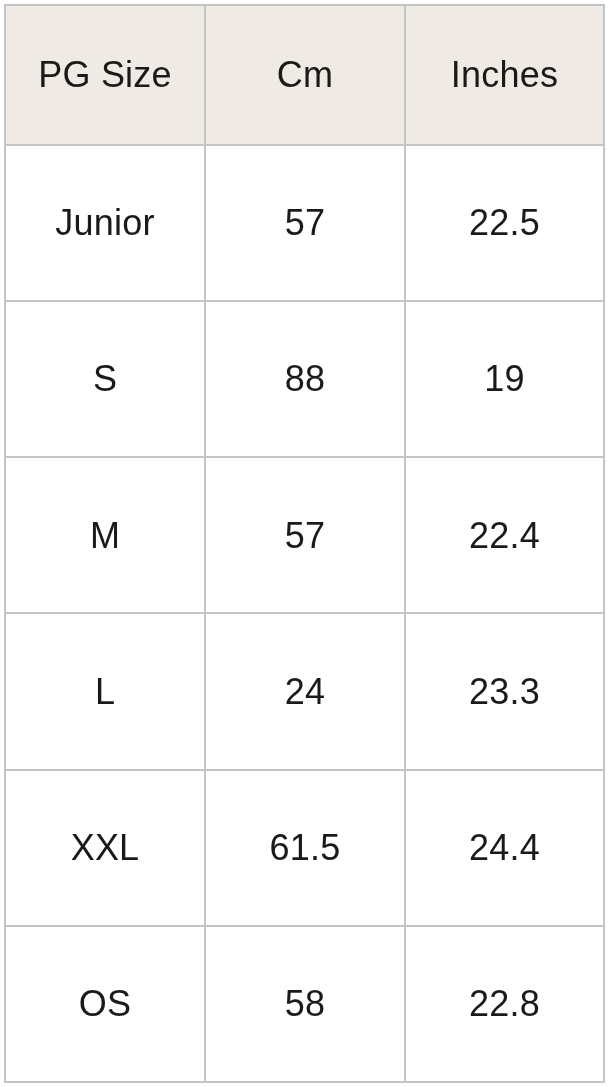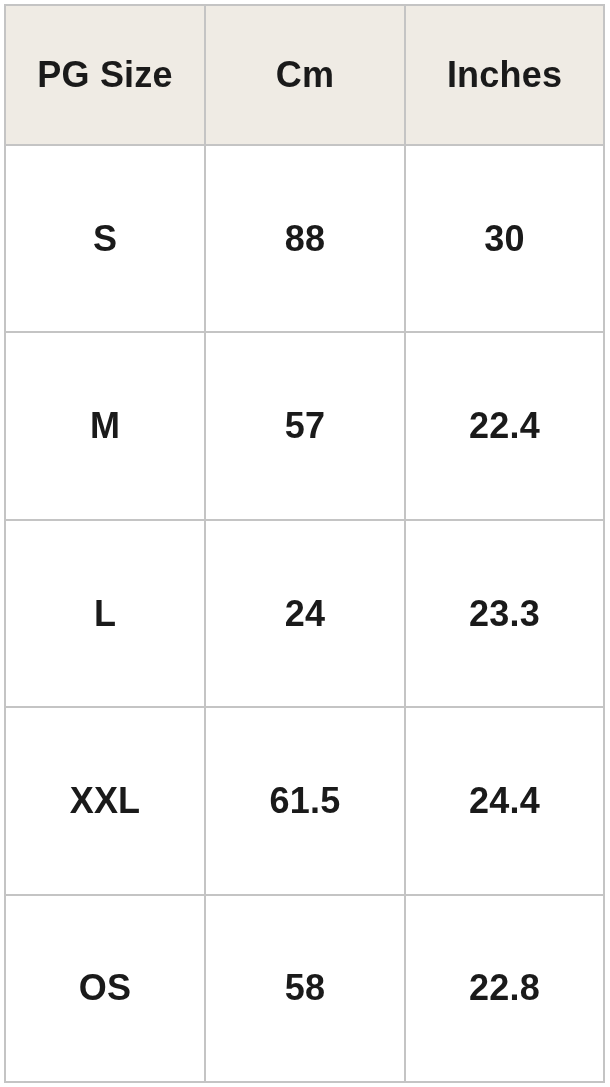--- a/index.html
+++ b/index.html
@@ -33,21 +33,21 @@
   table.size-chart col.col-size    { width: 200px; }
   table.size-chart col.col-cm      { width: 200px; }
   table.size-chart col.col-inches  { width: 199px; }
 
   table.size-chart th,
   table.size-chart td {
     border: 2px solid #c4c4c4;
     text-align: center;
     vertical-align: middle;
     color: #1a1a1a;
-    font-weight: 700;
+    font-weight: 400;
     font-size: 36px;
     line-height: 1.1;
     letter-spacing: 0.2px;
     padding: 0;
   }
 
   table.size-chart thead th {
     background: #efebe4;
     height: 138px;
   }
@@ -69,23 +69,28 @@
     </colgroup>
     <thead>
       <tr>
         <th>PG Size</th>
         <th>Cm</th>
         <th>Inches</th>
       </tr>
     </thead>
     <tbody>
       <tr>
+        <td>Junior</td>
+        <td>57</td>
+        <td>22.5</td>
+      </tr>
+      <tr>
         <td>S</td>
         <td>88</td>
-        <td>30</td>
+        <td>19</td>
       </tr>
       <tr>
         <td>M</td>
         <td>57</td>
         <td>22.4</td>
       </tr>
       <tr>
         <td>L</td>
         <td>24</td>
         <td>23.3</td>

